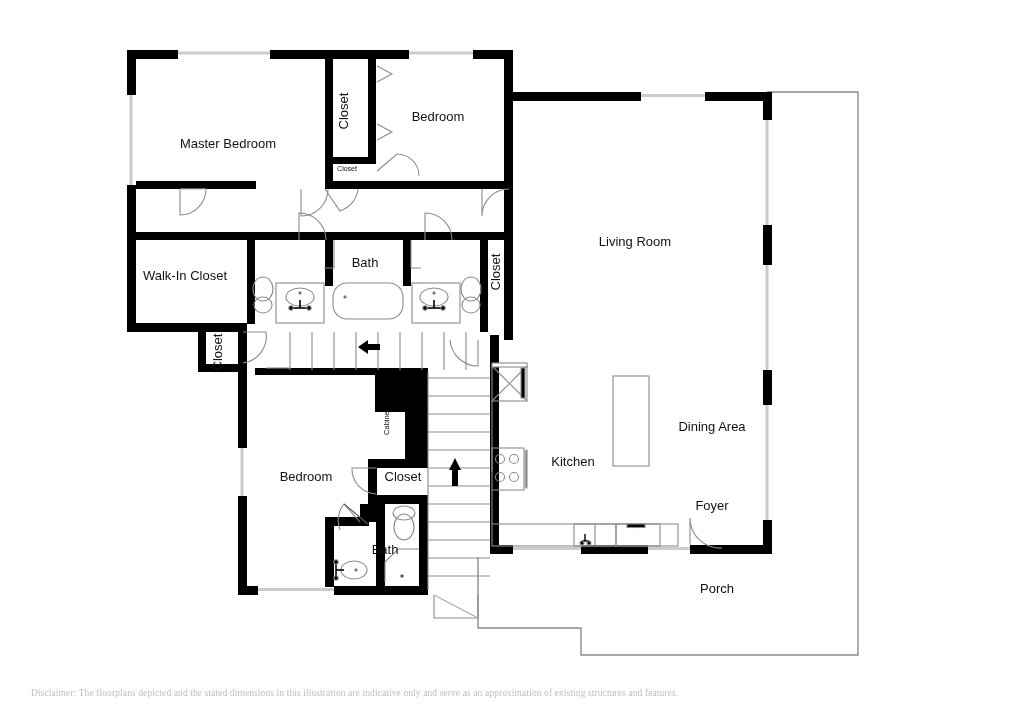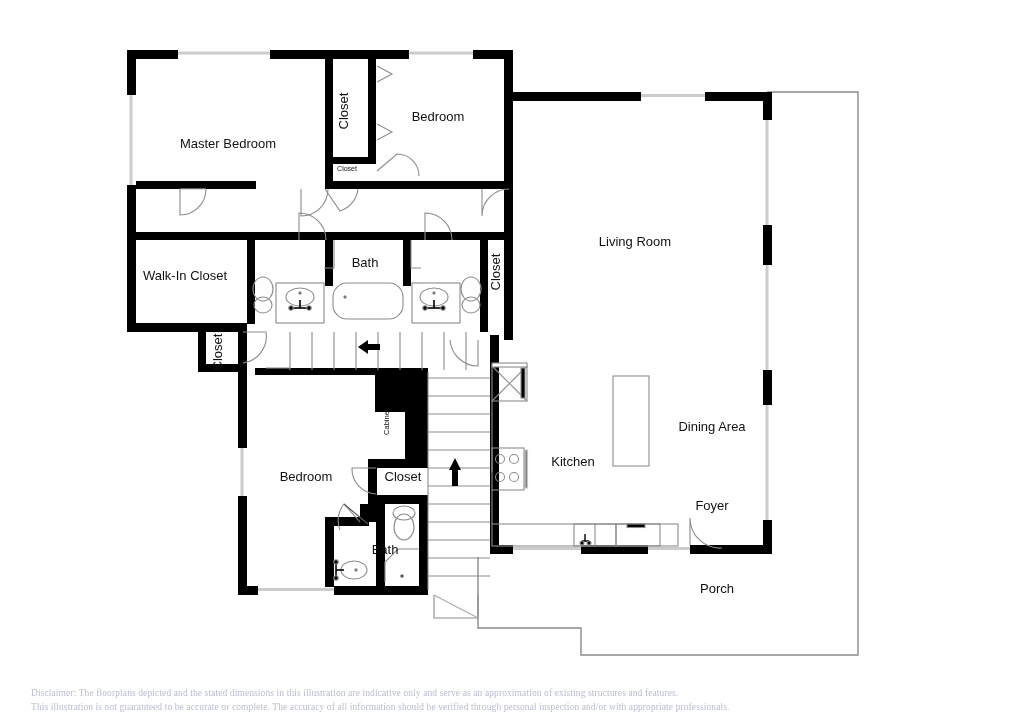--- a/index.html
+++ b/index.html
@@ -239,16 +239,15 @@
       <text class="rl" x="717" y="593" text-anchor="middle">Porch</text>
       <text class="rl" x="306" y="481" text-anchor="middle">Bedroom</text>
       <text class="rl-cab" x="389" y="422" text-anchor="middle" transform="rotate(-90 389 422)">Cabinet</text>
       <text class="rl" x="403" y="481" text-anchor="middle">Closet</text>
       <text class="rl" x="385" y="554" text-anchor="middle">Bath</text>
     </g>
   </svg>
 
   <div class="disclaimer">
     <div>Disclaimer: The floorplans depicted and the stated dimensions in this illustration are indicative only and serve as an approximation of existing structures and features.</div>
-    <div>This illustration is not guaranteed to be accurate or complete. The accuracy of all information should be verified through personal inspection and/or with appropriate professionals.</div>
   </div>
 
 </div>
 
 </body></html>

